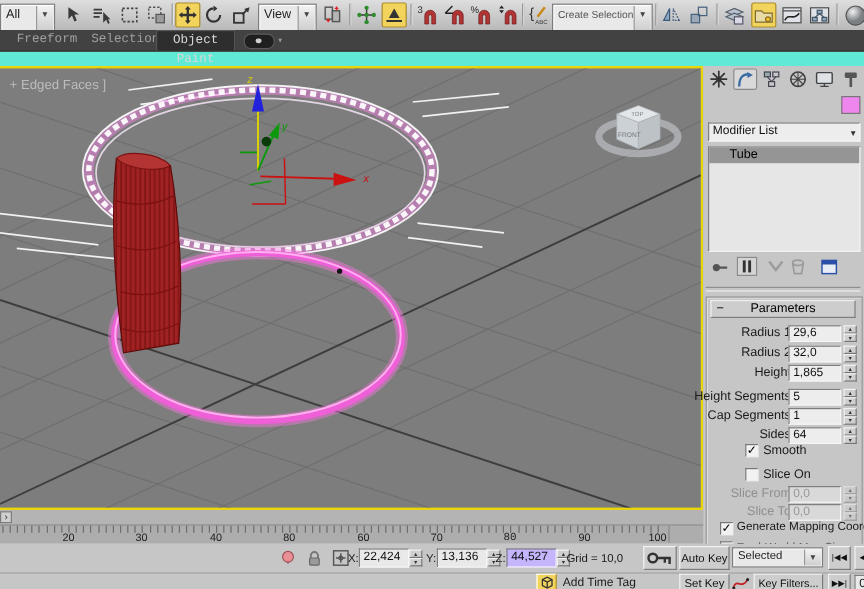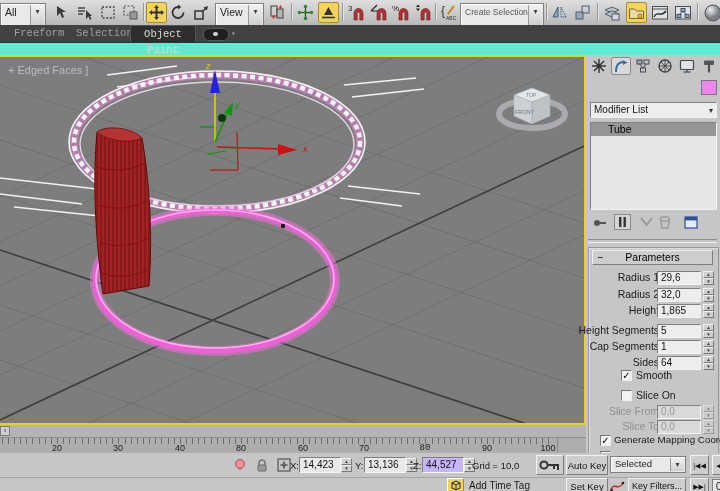--- a/index.html
+++ b/index.html
@@ -653,21 +653,21 @@
         <path d="M5,8 V6 a3,3 0 0 1 6,0 V8" fill="none" stroke="#777" stroke-width="1.6"></path>
         <rect x="4" y="8" width="8" height="6" rx="1" fill="#9a9a9a" stroke="#666"></rect>
       </svg>
     <svg class="sico" style="left:276px;" width="16" height="16">
         <rect x="2" y="2" width="12" height="12" fill="none" stroke="#555" stroke-width="1.2"></rect>
         <path d="M8,4 V12 M4,8 H12" stroke="#555" stroke-width="1.2"></path>
         <circle cx="8" cy="8" r="1.6" fill="none" stroke="#555"></circle>
       </svg>
 
     <span class="slabel" style="left:290px;top:7px;">X:</span>
-    <div class="field" style="left:299px;top:4px;width:42px;height:16px;line-height:14px;background:#e9e9e9;">14,423</div>
+    <div class="field" style="left:299px;top:4px;width:42px;height:16px;line-height:14px;background:#e9e9e9;">22,424</div>
     <div class="spin" style="left:341px;top:5px;">
         <b>▲</b>
         <b>▼</b>
       </div>
 
     <span class="slabel" style="left:355px;top:7px;">Y:</span>
     <div class="field" style="left:364px;top:4px;width:42px;height:16px;line-height:14px;background:#e9e9e9;">13,136</div>
     <div class="spin" style="left:406px;top:5px;">
         <b>▲</b>
         <b>▼</b>

